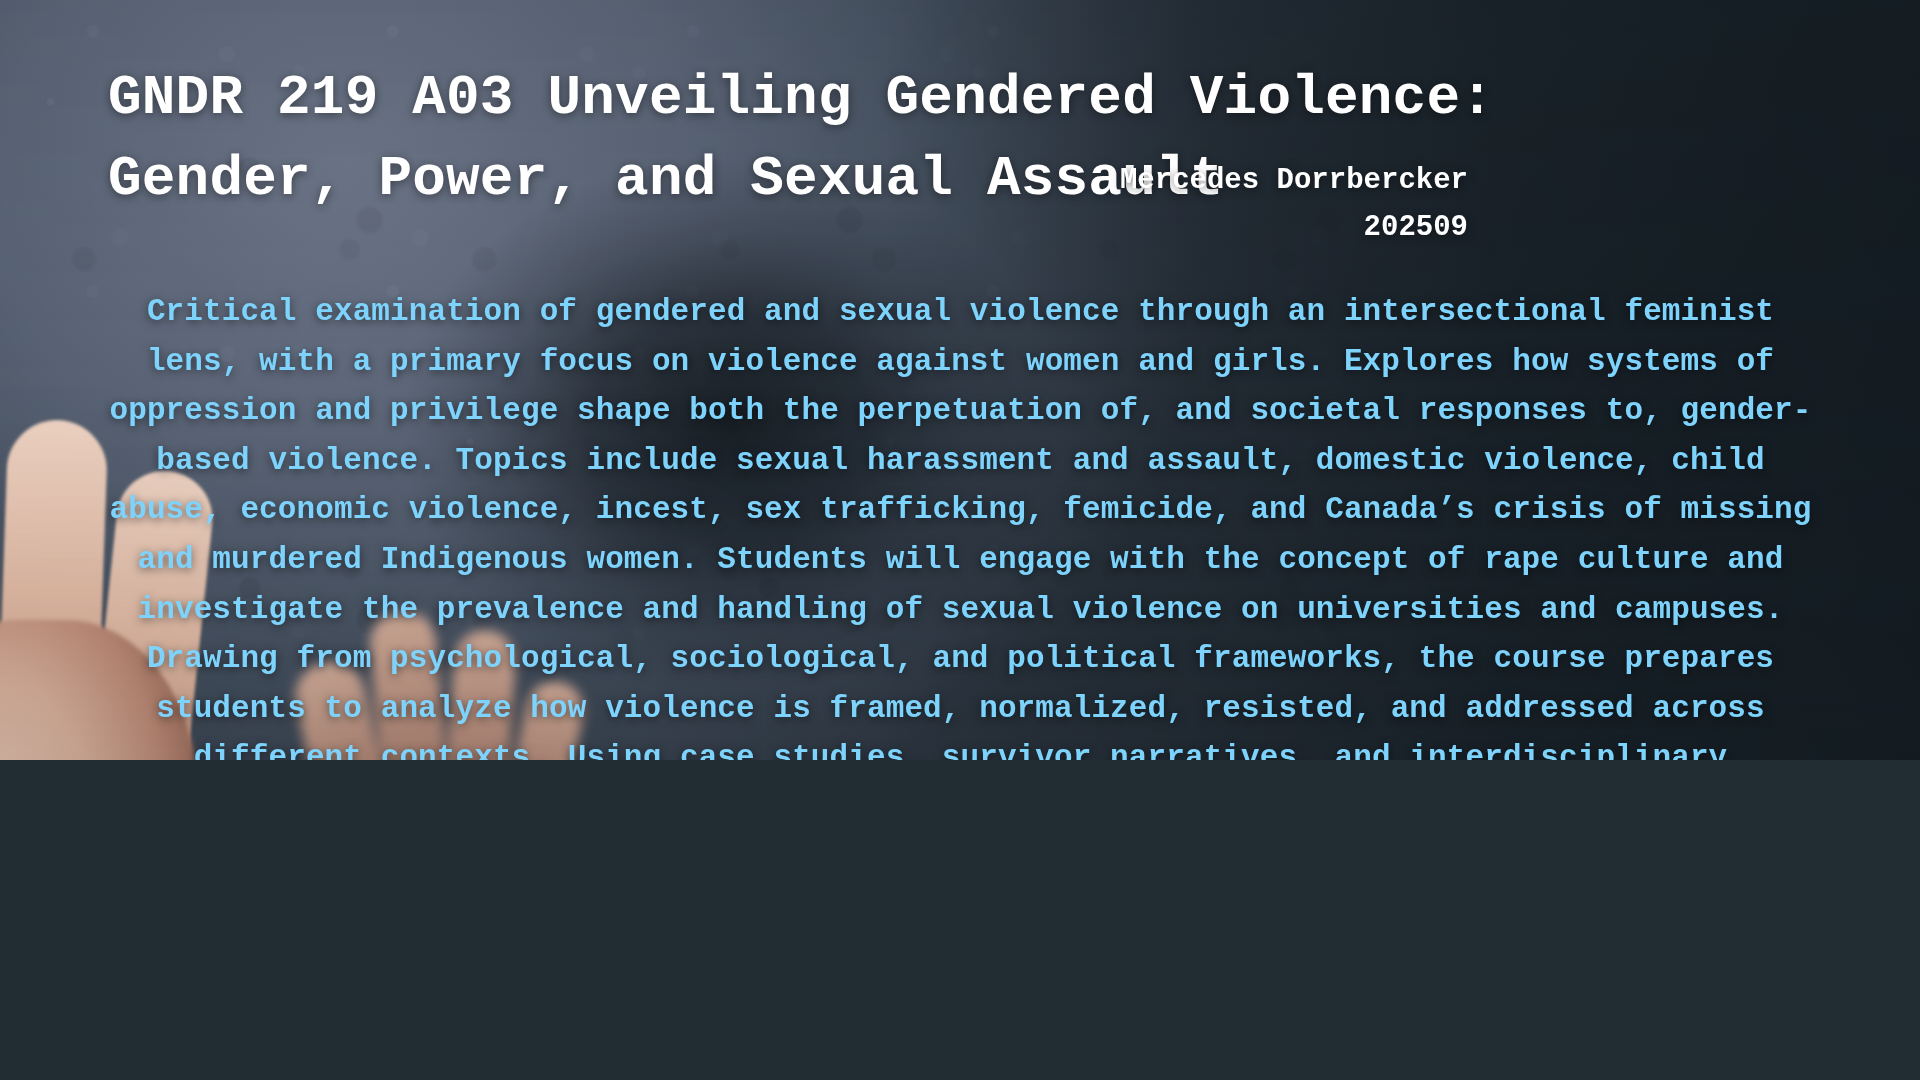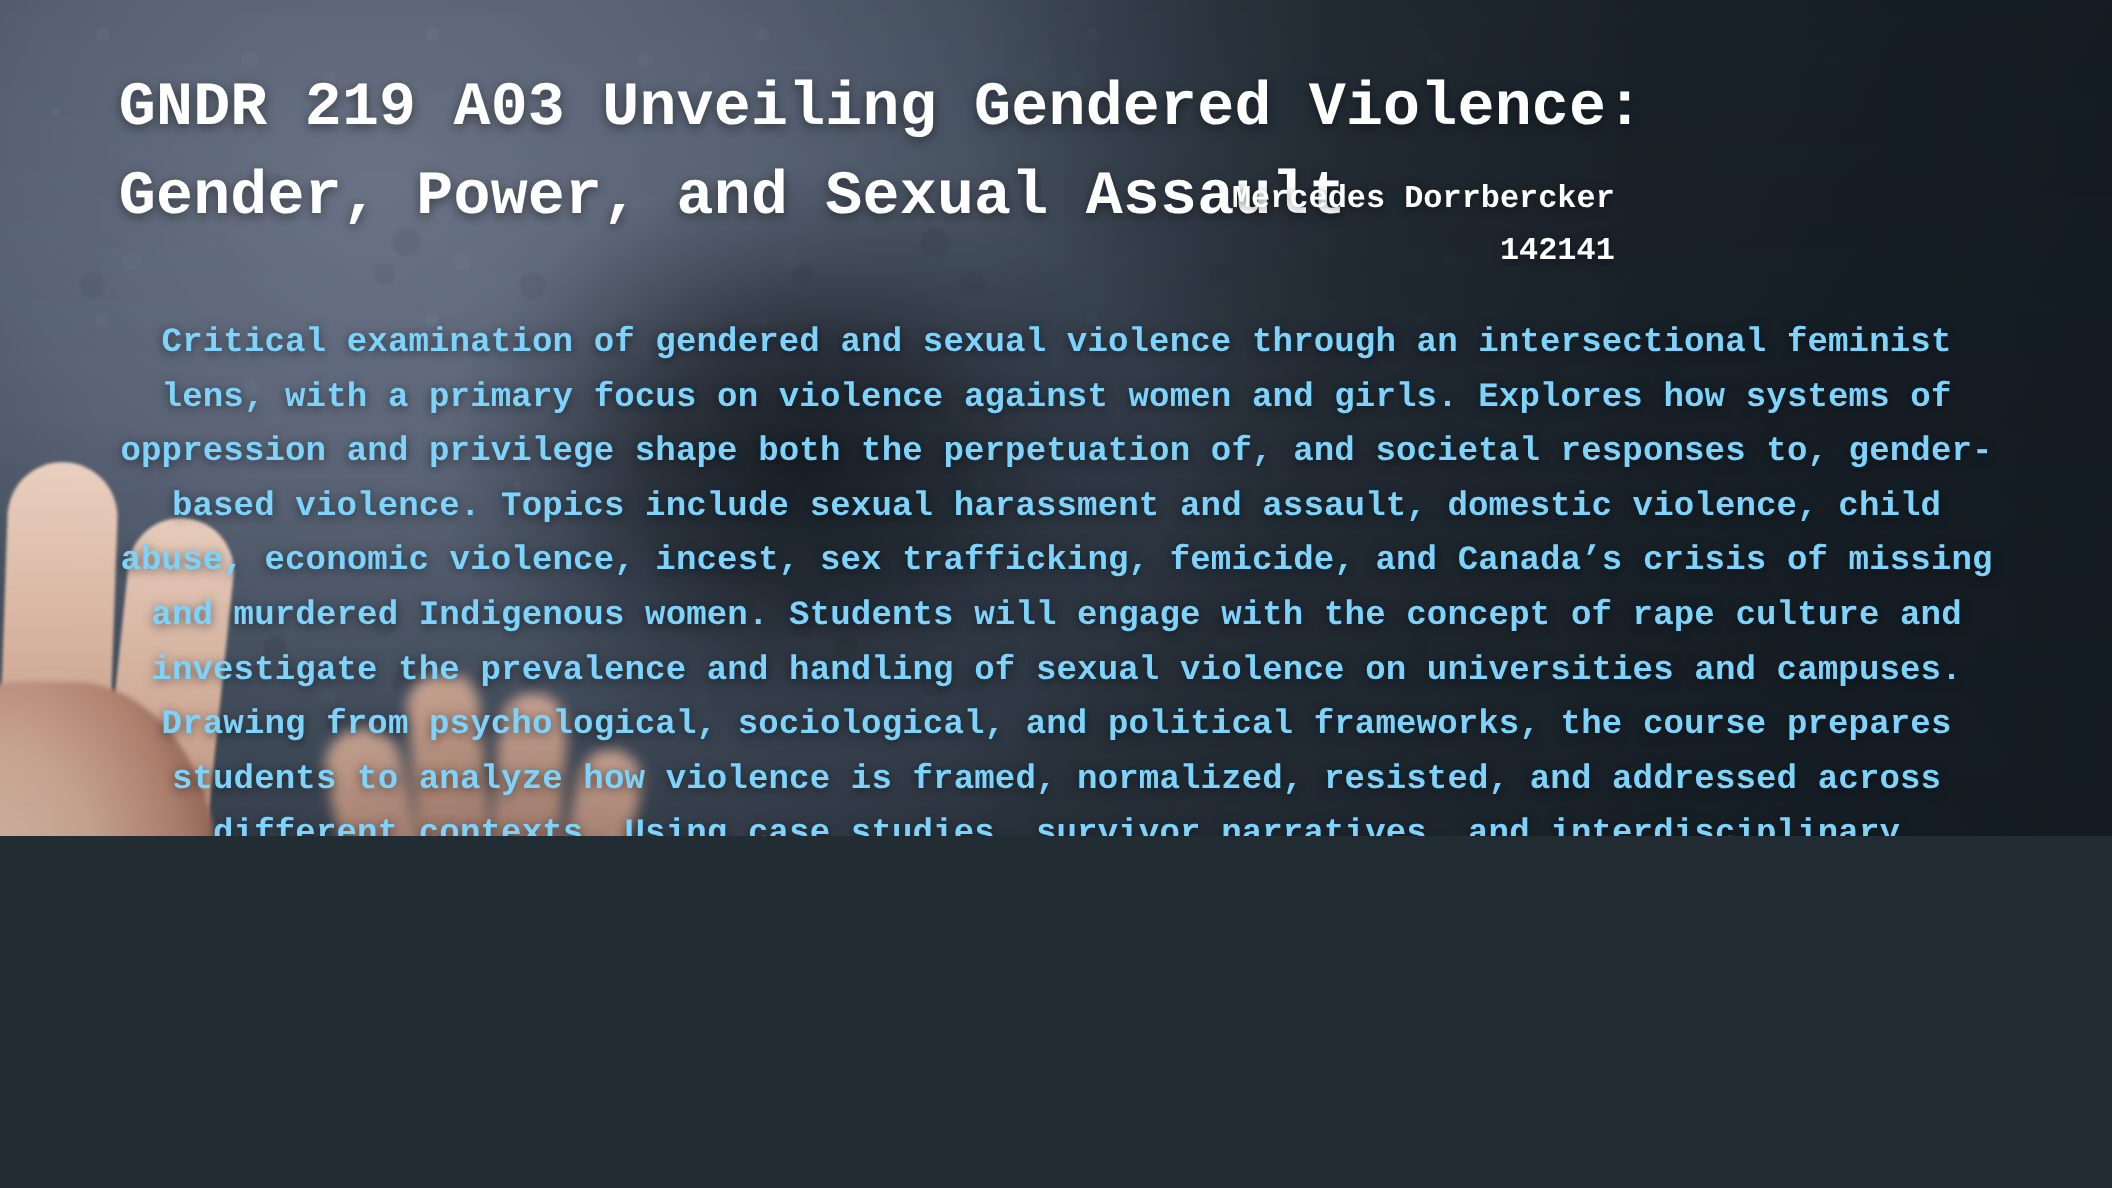--- a/index.html
+++ b/index.html
@@ -251,19 +251,19 @@
 
   <div class="content">
 
     <div class="title-block">
       <h1 class="course-title">GNDR 219 A03 Unveiling Gendered Violence:
 Gender, Power, and Sexual Assault</h1>
     </div>
 
     <div class="meta-block">
       <p class="instructor">Mercedes Dorrbercker</p>
-      <p class="term">142141</p>
+      <p class="term">202509</p>
     </div>
 
     <p class="description">Critical examination of gendered and sexual violence through an intersectional feminist lens, with a primary focus on violence against women and girls. Explores how systems of oppression and privilege shape both the perpetuation of, and societal responses to, gender-based violence. Topics include sexual harassment and assault, domestic violence, child abuse, economic violence, incest, sex trafficking, femicide, and Canada’s crisis of missing and murdered Indigenous women. Students will engage with the concept of rape culture and investigate the prevalence and handling of sexual violence on universities and campuses. Drawing from psychological, sociological, and political frameworks, the course prepares students to analyze how violence is framed, normalized, resisted, and addressed across different contexts. Using case studies, survivor narratives, and interdisciplinary analysis, the course investigates how power, privilege, and institutional responses shape both the experience and aftermath of violence.</p>
 
   </div>
 </div>
 
 </body></html>

